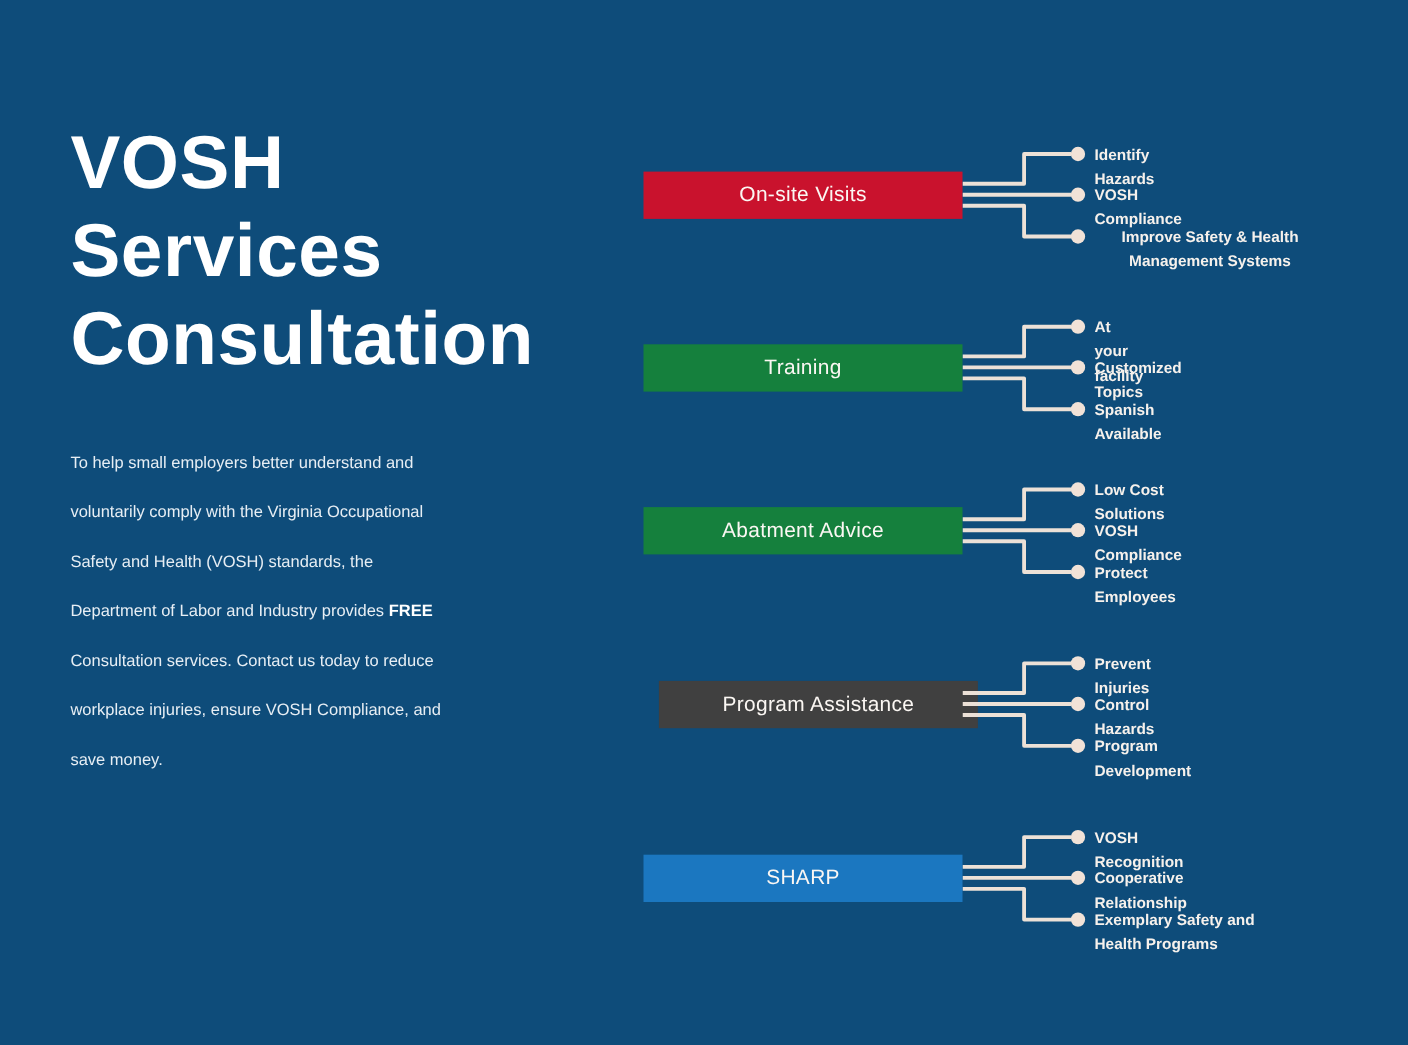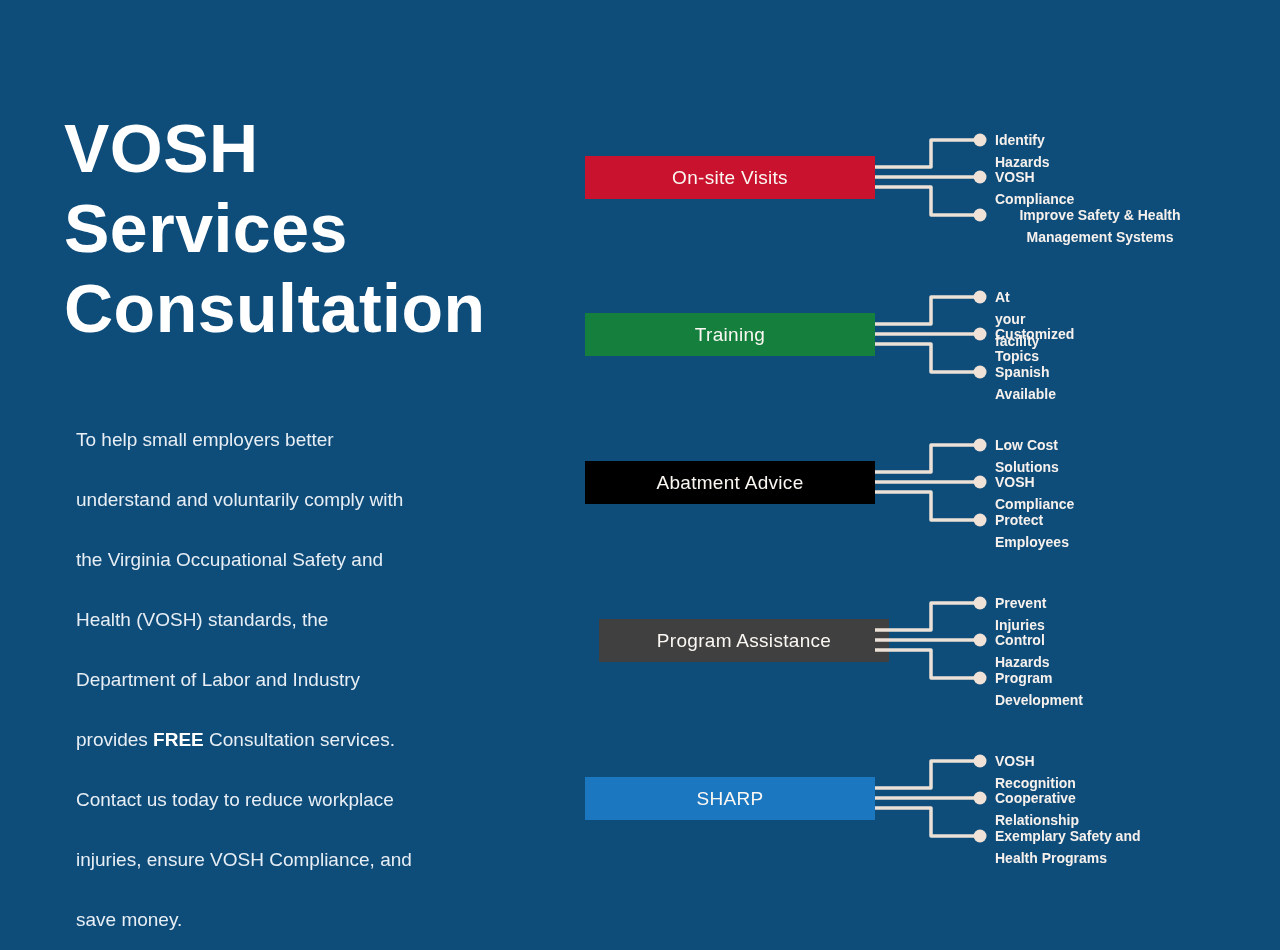--- a/index.html
+++ b/index.html
@@ -24,24 +24,24 @@
     font-weight: 800;
     letter-spacing: 0.5px;
   }
   .title span { display: block; }
 
   .intro {
     position: absolute;
     left: 64px;
     top: 398px;
     width: 352px;
-    margin: 12px;
+    margin: 0;
     color: #E7EEF4;
-    font-size: 19px;
-    line-height: 60px;
+    font-size: 15px;
+    line-height: 45px;
     font-weight: 400;
   }
   .intro strong { font-weight: 700; color: #FFFFFF; }
 
   
   .group { position: absolute; left: 0; top: 0; }
   .g1 { --cy: 177px; }
   .g2 { --cy: 334px; }
   .g3 { --cy: 482px; }
   .g4 { --cy: 640px; }
@@ -133,21 +133,21 @@
       <circle cx="105" cy="26" r="6.5" fill="#F1E2D7"></circle>
       <circle cx="105" cy="63" r="6.5" fill="#F1E2D7"></circle>
       <circle cx="105" cy="101" r="6.5" fill="#F1E2D7"></circle>
     </svg>
     <div class="item i1">At your facility</div>
     <div class="item i2">Customized Topics</div>
     <div class="item i3">Spanish Available</div>
   </div>
 
   <div class="group g3">
-    <div class="box" style="background-color: #000000;">
+    <div class="box" style="background-color: #15803d;">
       <span>Abatment Advice</span>
     </div>
     <svg class="conn" viewBox="0 0 112 126">
       <polyline points="0,53 56,53 56,26 99,26" stroke="#ECE1D7"></polyline>
       <polyline points="0,63 99,63" stroke="#ECE1D7"></polyline>
       <polyline points="0,73 56,73 56,101 99,101" stroke="#ECE1D7"></polyline>
       <circle cx="105" cy="26" r="6.5" fill="#F1E2D7"></circle>
       <circle cx="105" cy="63" r="6.5" fill="#F1E2D7"></circle>
       <circle cx="105" cy="101" r="6.5" fill="#F1E2D7"></circle>
     </svg>

